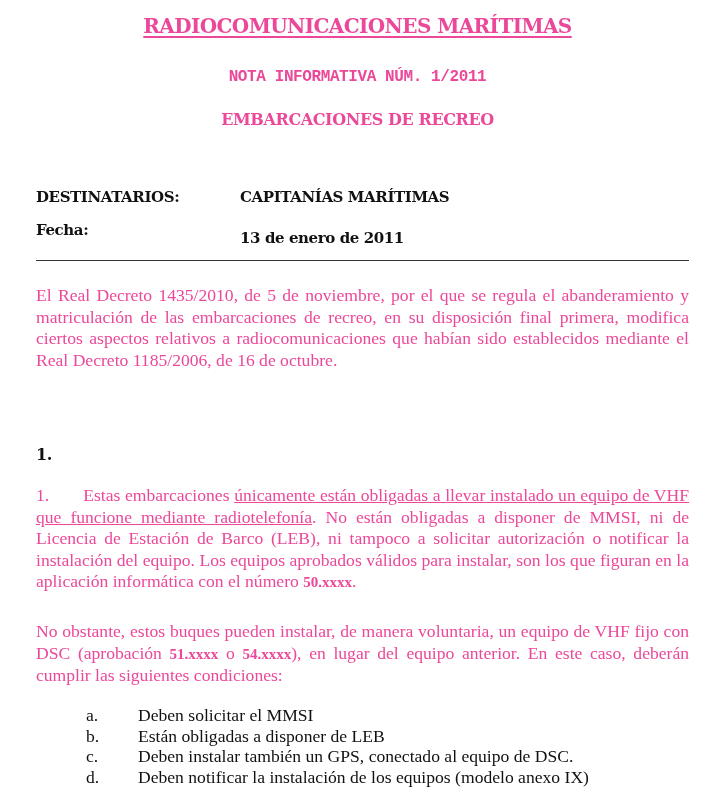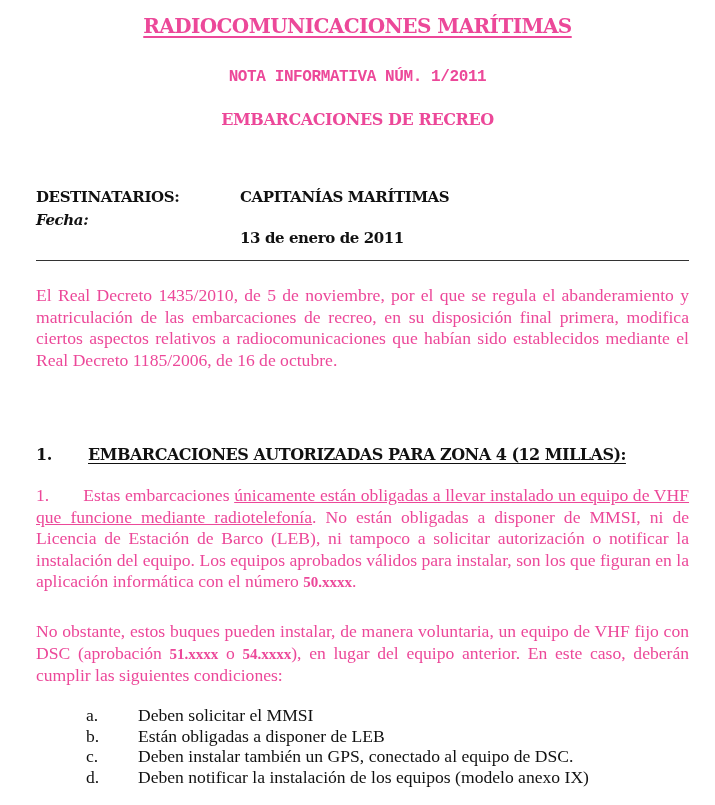--- a/index.html
+++ b/index.html
@@ -27,29 +27,28 @@
 <div class="page">
 
   <div class="hdr title"><span>RADIOCOMUNICACIONES MARÍTIMAS</span></div>
   <div class="hdr nota">NOTA INFORMATIVA NÚM. 1/2011</div>
   <div class="hdr acl">
     <div>EMBARCACIONES DE RECREO</div>
   </div>
 
   <div class="meta-label" style="left:36px; top:188px;">DESTINATARIOS:</div>
   <div class="meta-value" style="left:240px; top:188px;">CAPITANÍAS MARÍTIMAS</div>
-  <div class="meta-label" style="left:36px; top:211px;font-style:italic;">Fecha:</div>
+  <div class="meta-label" style="left:36px; top:221px;">Fecha:</div>
   <div class="meta-value" style="left:240px; top:229px;">13 de enero de 2011</div>
 
   <div class="hr"></div>
 
   <div class="body-text" style="top:285px;">El Real Decreto 1435/2010, de 5 de noviembre, por el que se regula el abanderamiento y matriculación de las embarcaciones de recreo, en su disposición final primera, modifica ciertos aspectos relativos a radiocomunicaciones que habían sido establecidos mediante el Real Decreto 1185/2006, de 16 de octubre.</div>
 
   <div class="sec" style="left:36px;">1.</div>
-  <div class="sec sec-title" style="left:88px;">EMBARCACIONES AUTORIZADAS PARA ZONA 4 (12 MILLAS):</div>
 
   <div class="body-text" style="top:485px;">
     <span>1.</span><span style="display:inline-block;width:34px;"></span><span>Estas embarcaciones </span><span class="u">únicamente están obligadas a llevar instalado un equipo de VHF que funcione mediante radiotelefonía</span><span>. No están obligadas a disponer de MMSI, ni de Licencia de Estación de Barco (LEB), ni tampoco a solicitar autorización o notificar la instalación del equipo. Los equipos aprobados válidos para instalar, son los que figuran en la aplicación informática con el número </span><span class="b">50.xxxx</span><span>.</span>
   </div>
 
   <div class="body-text" style="top:621px;">
     <span>No obstante, estos buques pueden instalar, de manera voluntaria, un equipo de VHF fijo con DSC (aprobación </span><span class="b">51.xxxx</span><span> o </span><span class="b">54.xxxx</span><span>), en lugar del equipo anterior. En este caso, deberán cumplir las siguientes condiciones:</span>
   </div>
 
   <div class="list">

